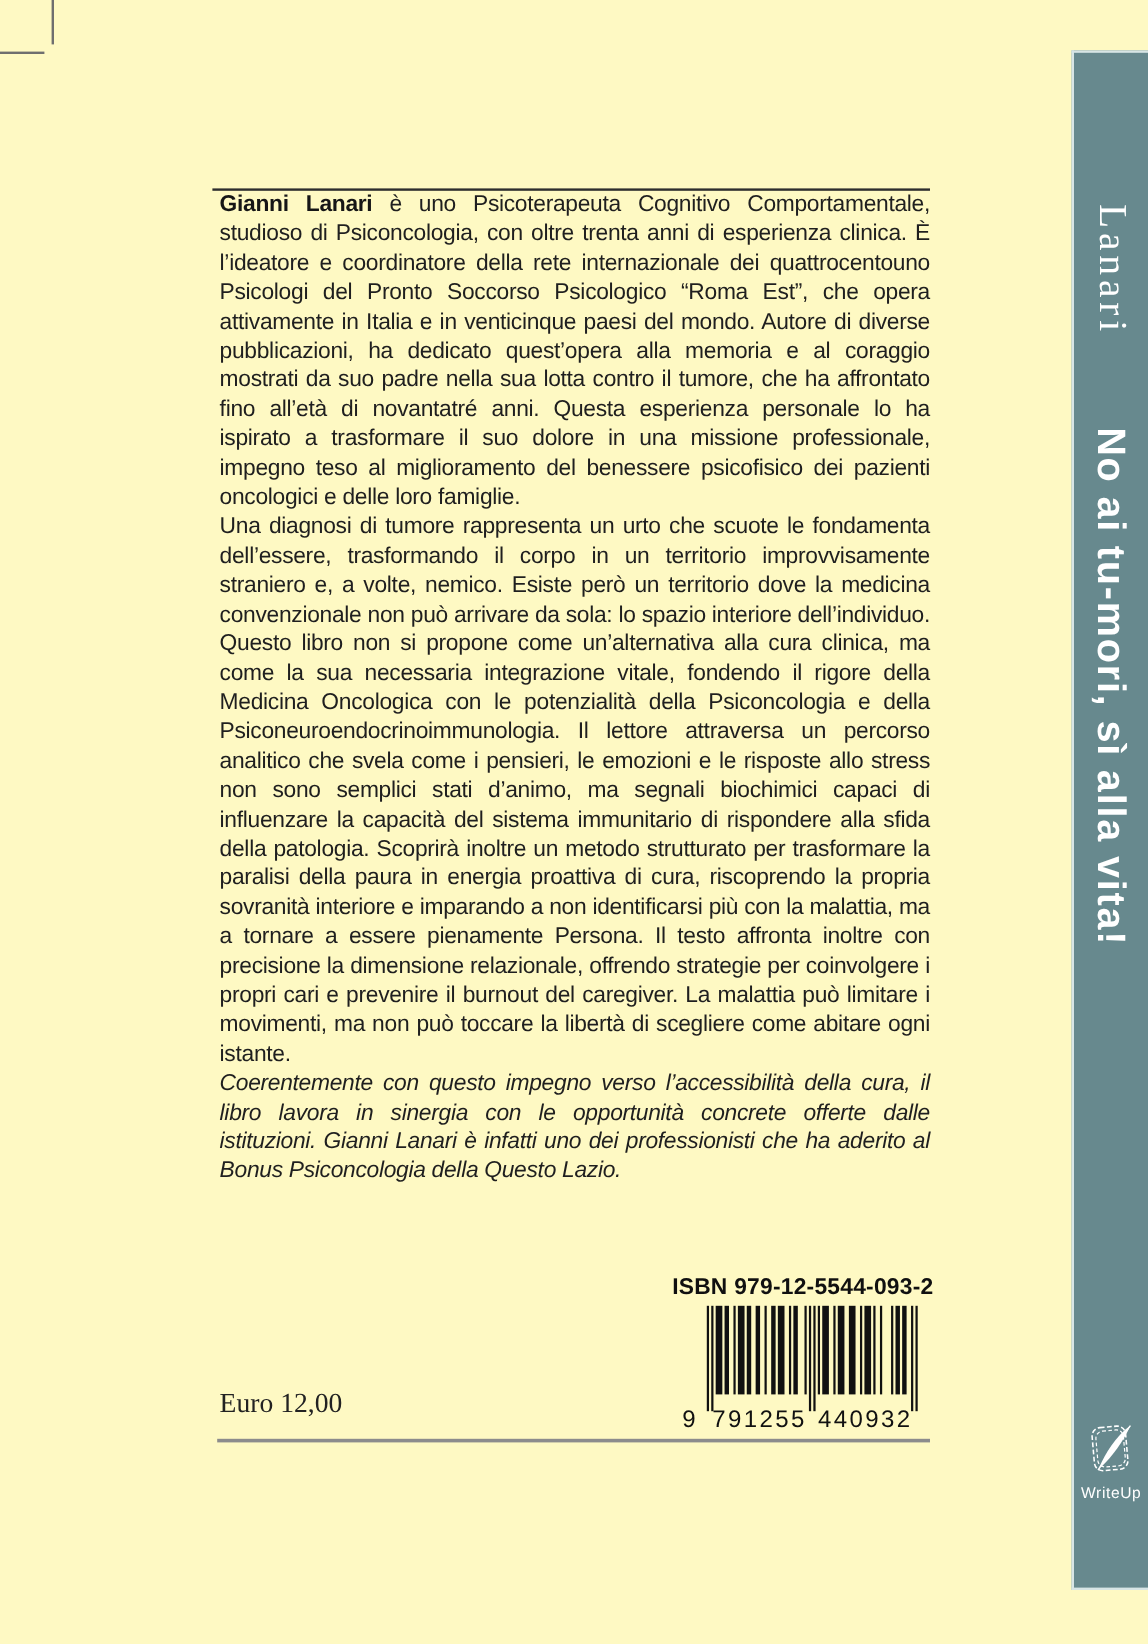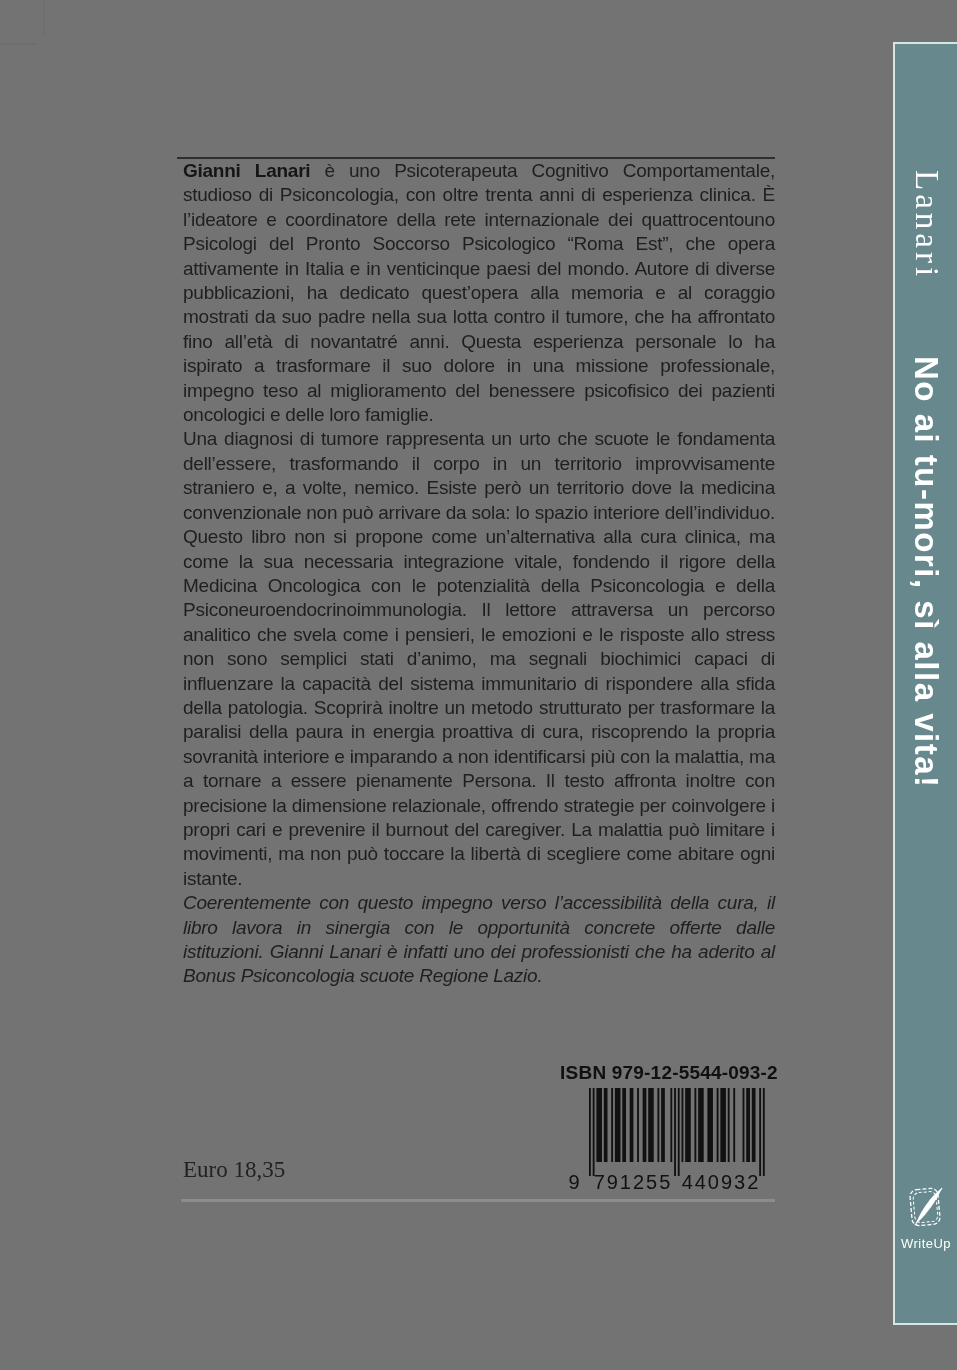--- a/index.html
+++ b/index.html
@@ -1,17 +1,17 @@
 <!DOCTYPE html>
 <html><head>
 <meta charset="utf-8">
 <style>
   html,body{margin:0;padding:0;background:#ffffff;}
   .page{
-    position:relative;width:957px;height:1370px;background:#737373;overflow:hidden;
+    position:relative;width:957px;height:1370px;background:#fef9c3;overflow:hidden;
     font-family:"Liberation Sans",sans-serif;
   }
   
   .crop-v{position:absolute;left:43px;top:0;width:2px;height:37px;background:#6f6f6f;}
   .crop-h{position:absolute;left:0;top:43px;width:37px;height:2px;background:#6f6f6f;}
 
   
   .col{position:absolute;left:183px;top:0;width:592px;}
   .rule-top{margin-top:157px;margin-left:-6px;width:598px;height:2px;background:#2e2e2e;}
   .col p{margin:0;text-align:justify;color:#1f1f1f;font-size:19px;line-height:24.4px;letter-spacing:-0.25px;}
@@ -57,21 +57,21 @@
   <div class="crop-v"></div>
   <div class="crop-h"></div>
 
   <main class="col">
     <div class="rule-top"></div>
     <p class="bio">
       <strong>Gianni Lanari</strong>
       <span>è uno Psicoterapeuta Cognitivo Comportamentale, studioso di Psiconcologia, con oltre trenta anni di esperienza clinica. È l’ideatore e coordinatore della rete internazionale dei quattrocentouno Psicologi del Pronto Soccorso Psicologico “Roma Est”, che opera attivamente in Italia e in venticinque paesi del mondo. Autore di diverse pubblicazioni, ha dedicato quest’opera alla memoria e al coraggio mostrati da suo padre nella sua lotta contro il tumore, che ha affrontato fino all’età di novantatré anni. Questa esperienza personale lo ha ispirato a trasformare il suo dolore in una missione professionale, impegno teso al miglioramento del benessere psicofisico dei pazienti oncologici e delle loro famiglie.</span>
     </p>
     <p class="synopsis">Una diagnosi di tumore rappresenta un urto che scuote le fondamenta dell’essere, trasformando il corpo in un territorio improvvisamente straniero e, a volte, nemico. Esiste però un territorio dove la medicina convenzionale non può arrivare da sola: lo spazio interiore dell’individuo. Questo libro non si propone come un’alternativa alla cura clinica, ma come la sua necessaria integrazione vitale, fondendo il rigore della Medicina Oncologica con le potenzialità della Psiconcologia e della Psiconeuroendocrinoimmunologia. Il lettore attraversa un percorso analitico che svela come i pensieri, le emozioni e le risposte allo stress non sono semplici stati d’animo, ma segnali biochimici capaci di influenzare la capacità del sistema immunitario di rispondere alla sfida della patologia. Scoprirà inoltre un metodo strutturato per trasformare la paralisi della paura in energia proattiva di cura, riscoprendo la propria sovranità interiore e imparando a non identificarsi più con la malattia, ma a tornare a essere pienamente Persona. Il testo affronta inoltre con precisione la dimensione relazionale, offrendo strategie per coinvolgere i propri cari e prevenire il burnout del caregiver. La malattia può limitare i movimenti, ma non può toccare la libertà di scegliere come abitare ogni istante.</p>
-    <p class="note">Coerentemente con questo impegno verso l’accessibilità della cura, il libro lavora in sinergia con le opportunità concrete offerte dalle istituzioni. Gianni Lanari è infatti uno dei professionisti che ha aderito al Bonus Psiconcologia scuote Regione Lazio.</p>
+    <p class="note">Coerentemente con questo impegno verso l’accessibilità della cura, il libro lavora in sinergia con le opportunità concrete offerte dalle istituzioni. Gianni Lanari è infatti uno dei professionisti che ha aderito al Bonus Psiconcologia della Questo Lazio.</p>
   </main>
 
   <div class="isbn-block">
     <div class="isbn-label">ISBN 979-12-5544-093-2</div>
     <svg class="barcode" width="216" height="104" viewBox="0 0 216 104" xmlns="http://www.w3.org/2000/svg">
         <rect x="201.90" y="0" width="1.85" height="88"></rect>
         <rect x="198.20" y="0" width="1.85" height="88"></rect>
         <rect x="190.80" y="0" width="3.70" height="74"></rect>
         <rect x="185.25" y="0" width="3.70" height="74"></rect>
         <rect x="181.55" y="0" width="1.85" height="74"></rect>
@@ -99,21 +99,21 @@
         <rect x="42.80" y="0" width="3.70" height="74"></rect>
         <rect x="35.40" y="0" width="5.55" height="74"></rect>
         <rect x="31.70" y="0" width="1.85" height="88"></rect>
         <rect x="28.00" y="0" width="1.85" height="88"></rect>
       <text x="14" y="101" text-anchor="middle">9</text>
       <text x="72" y="101" text-anchor="middle">791255</text>
       <text x="160" y="101" text-anchor="middle">440932</text>
     </svg>
   </div>
 
-  <div class="price">Euro 18,35</div>
+  <div class="price">Euro 12,00</div>
   <div class="rule-bottom"></div>
 
   <aside class="spine">
     <div class="spine-author">Lanari</div>
     <div class="spine-title">No ai tu-mori, sì alla vita!</div>
     <div class="writeup">
       <svg width="44" height="52" viewBox="0 0 44 52" xmlns="http://www.w3.org/2000/svg">
         <g fill="none" stroke="#ffffff">
           <rect x="7" y="6" width="28" height="36" rx="7" stroke-width="1.3" stroke-dasharray="4 2" transform="rotate(-5 21 24)"></rect>
           <rect x="10" y="9" width="23" height="30" rx="6" stroke-width="1" stroke-dasharray="3 2" transform="rotate(-5 22 24)"></rect>

